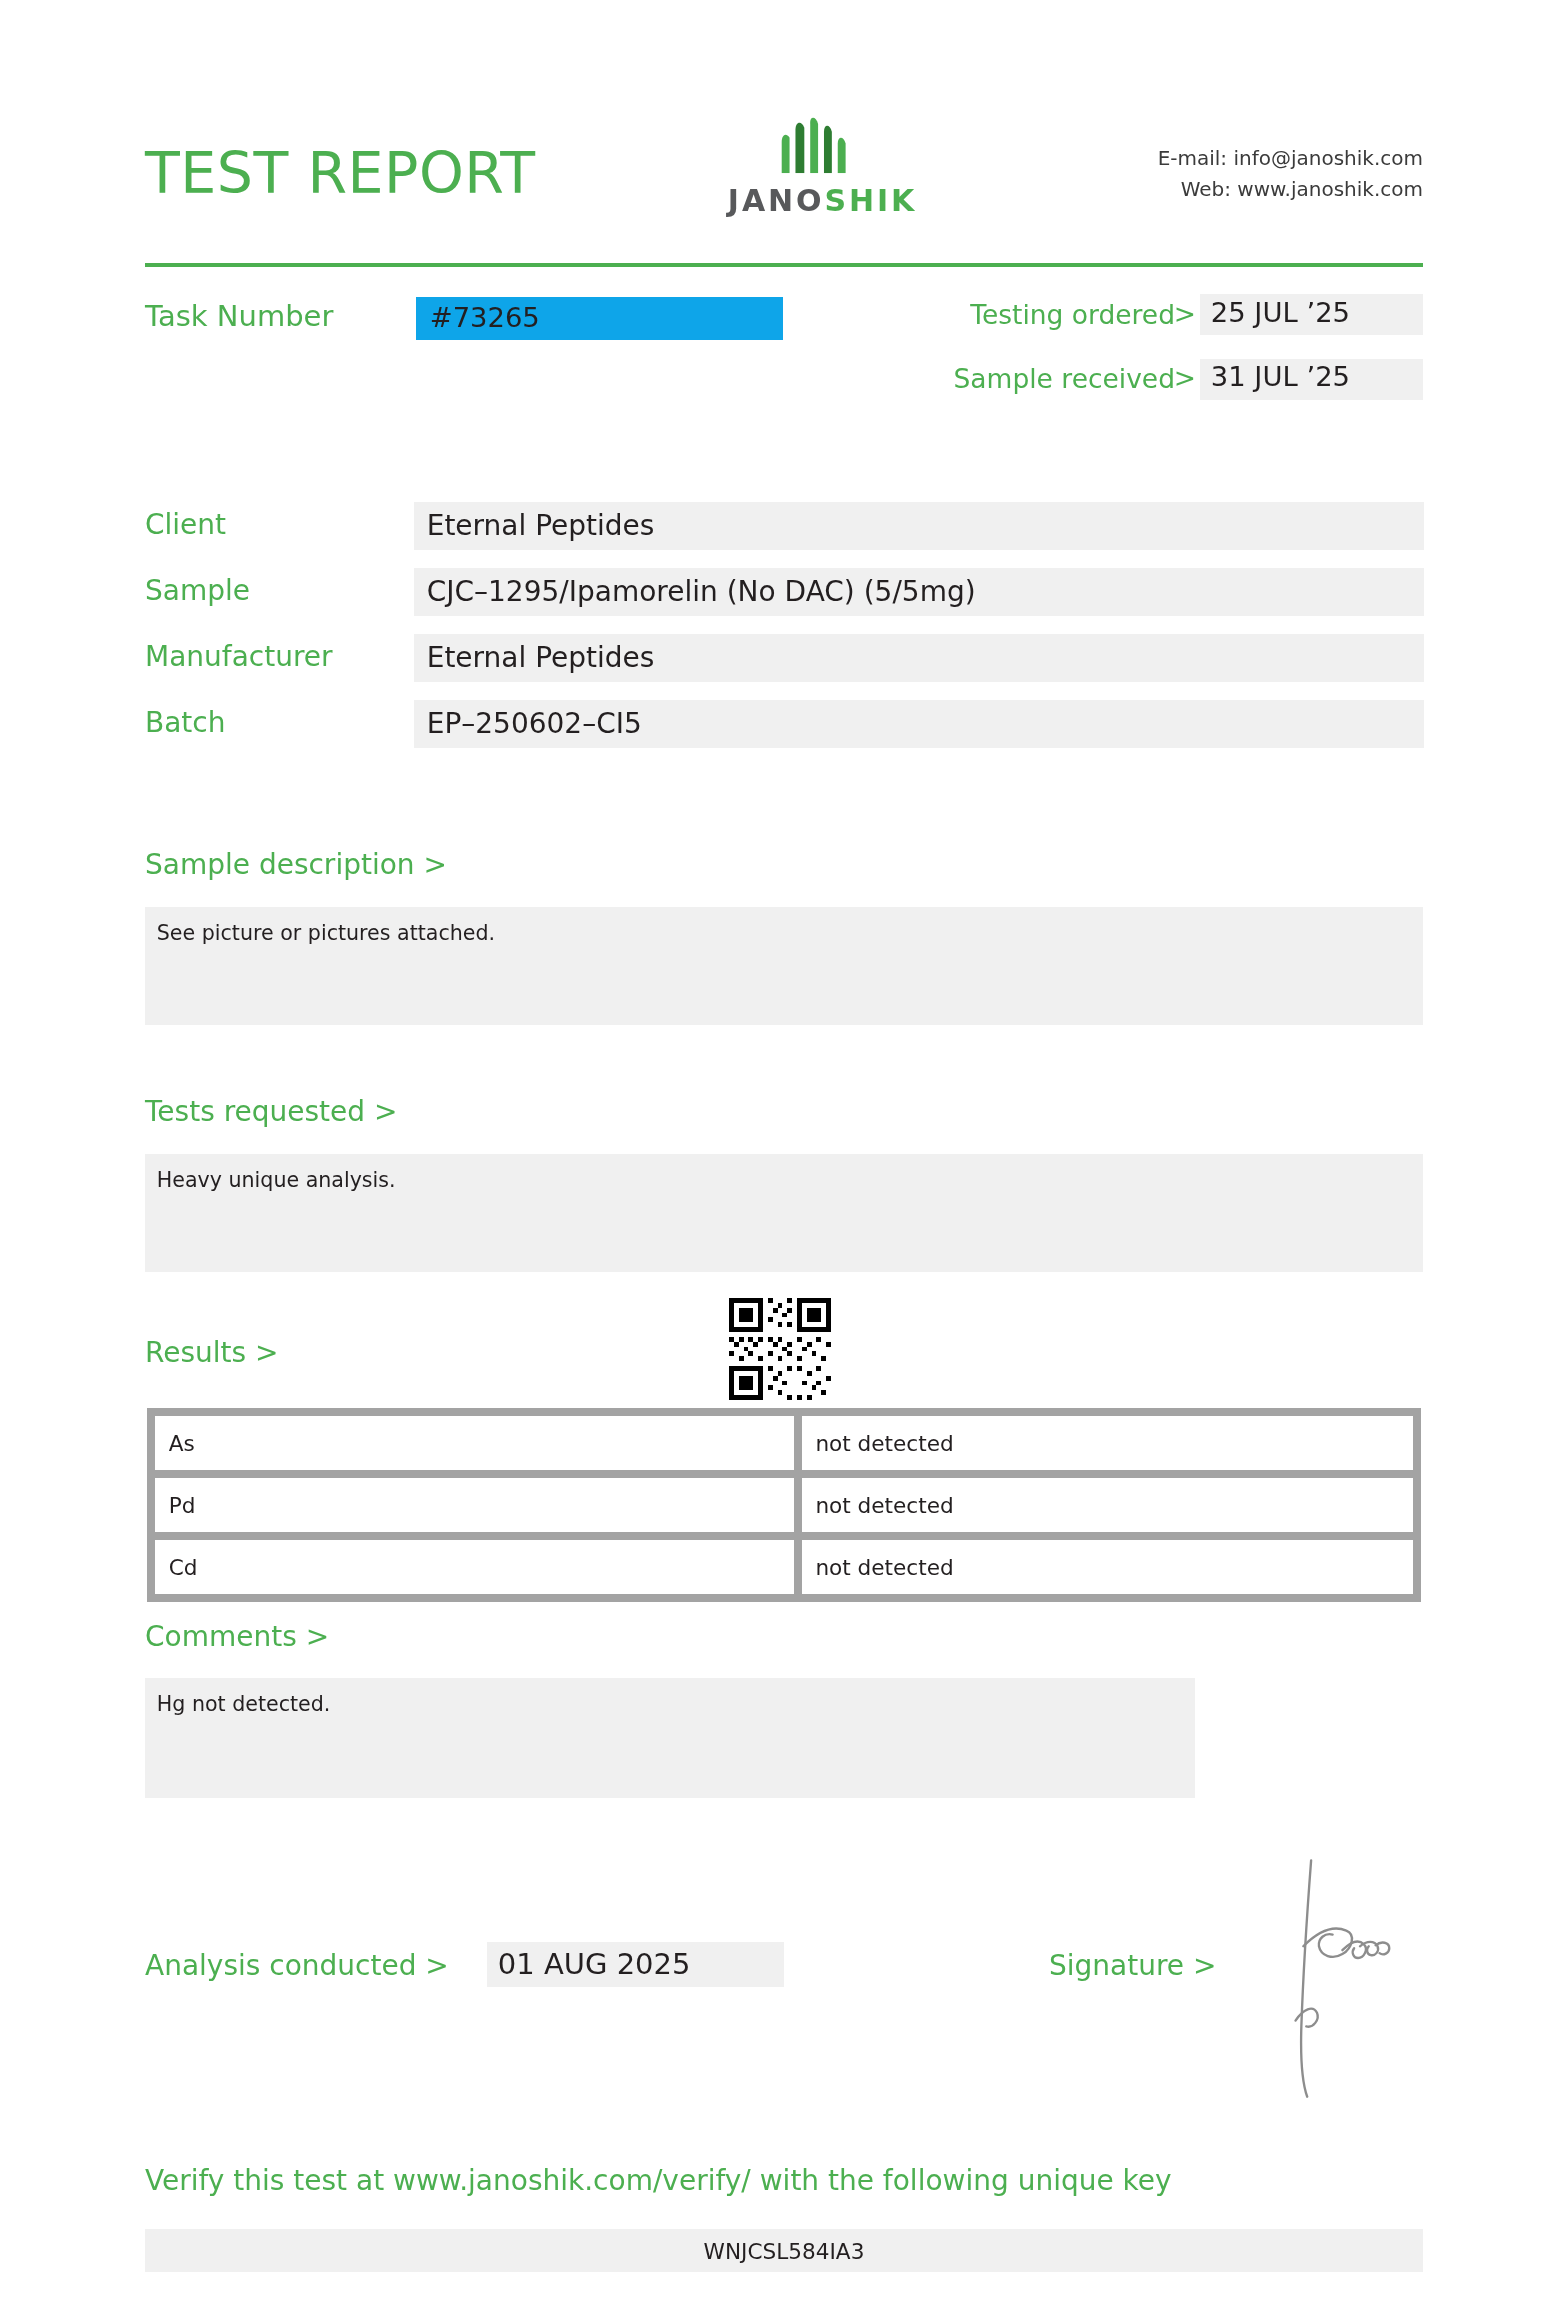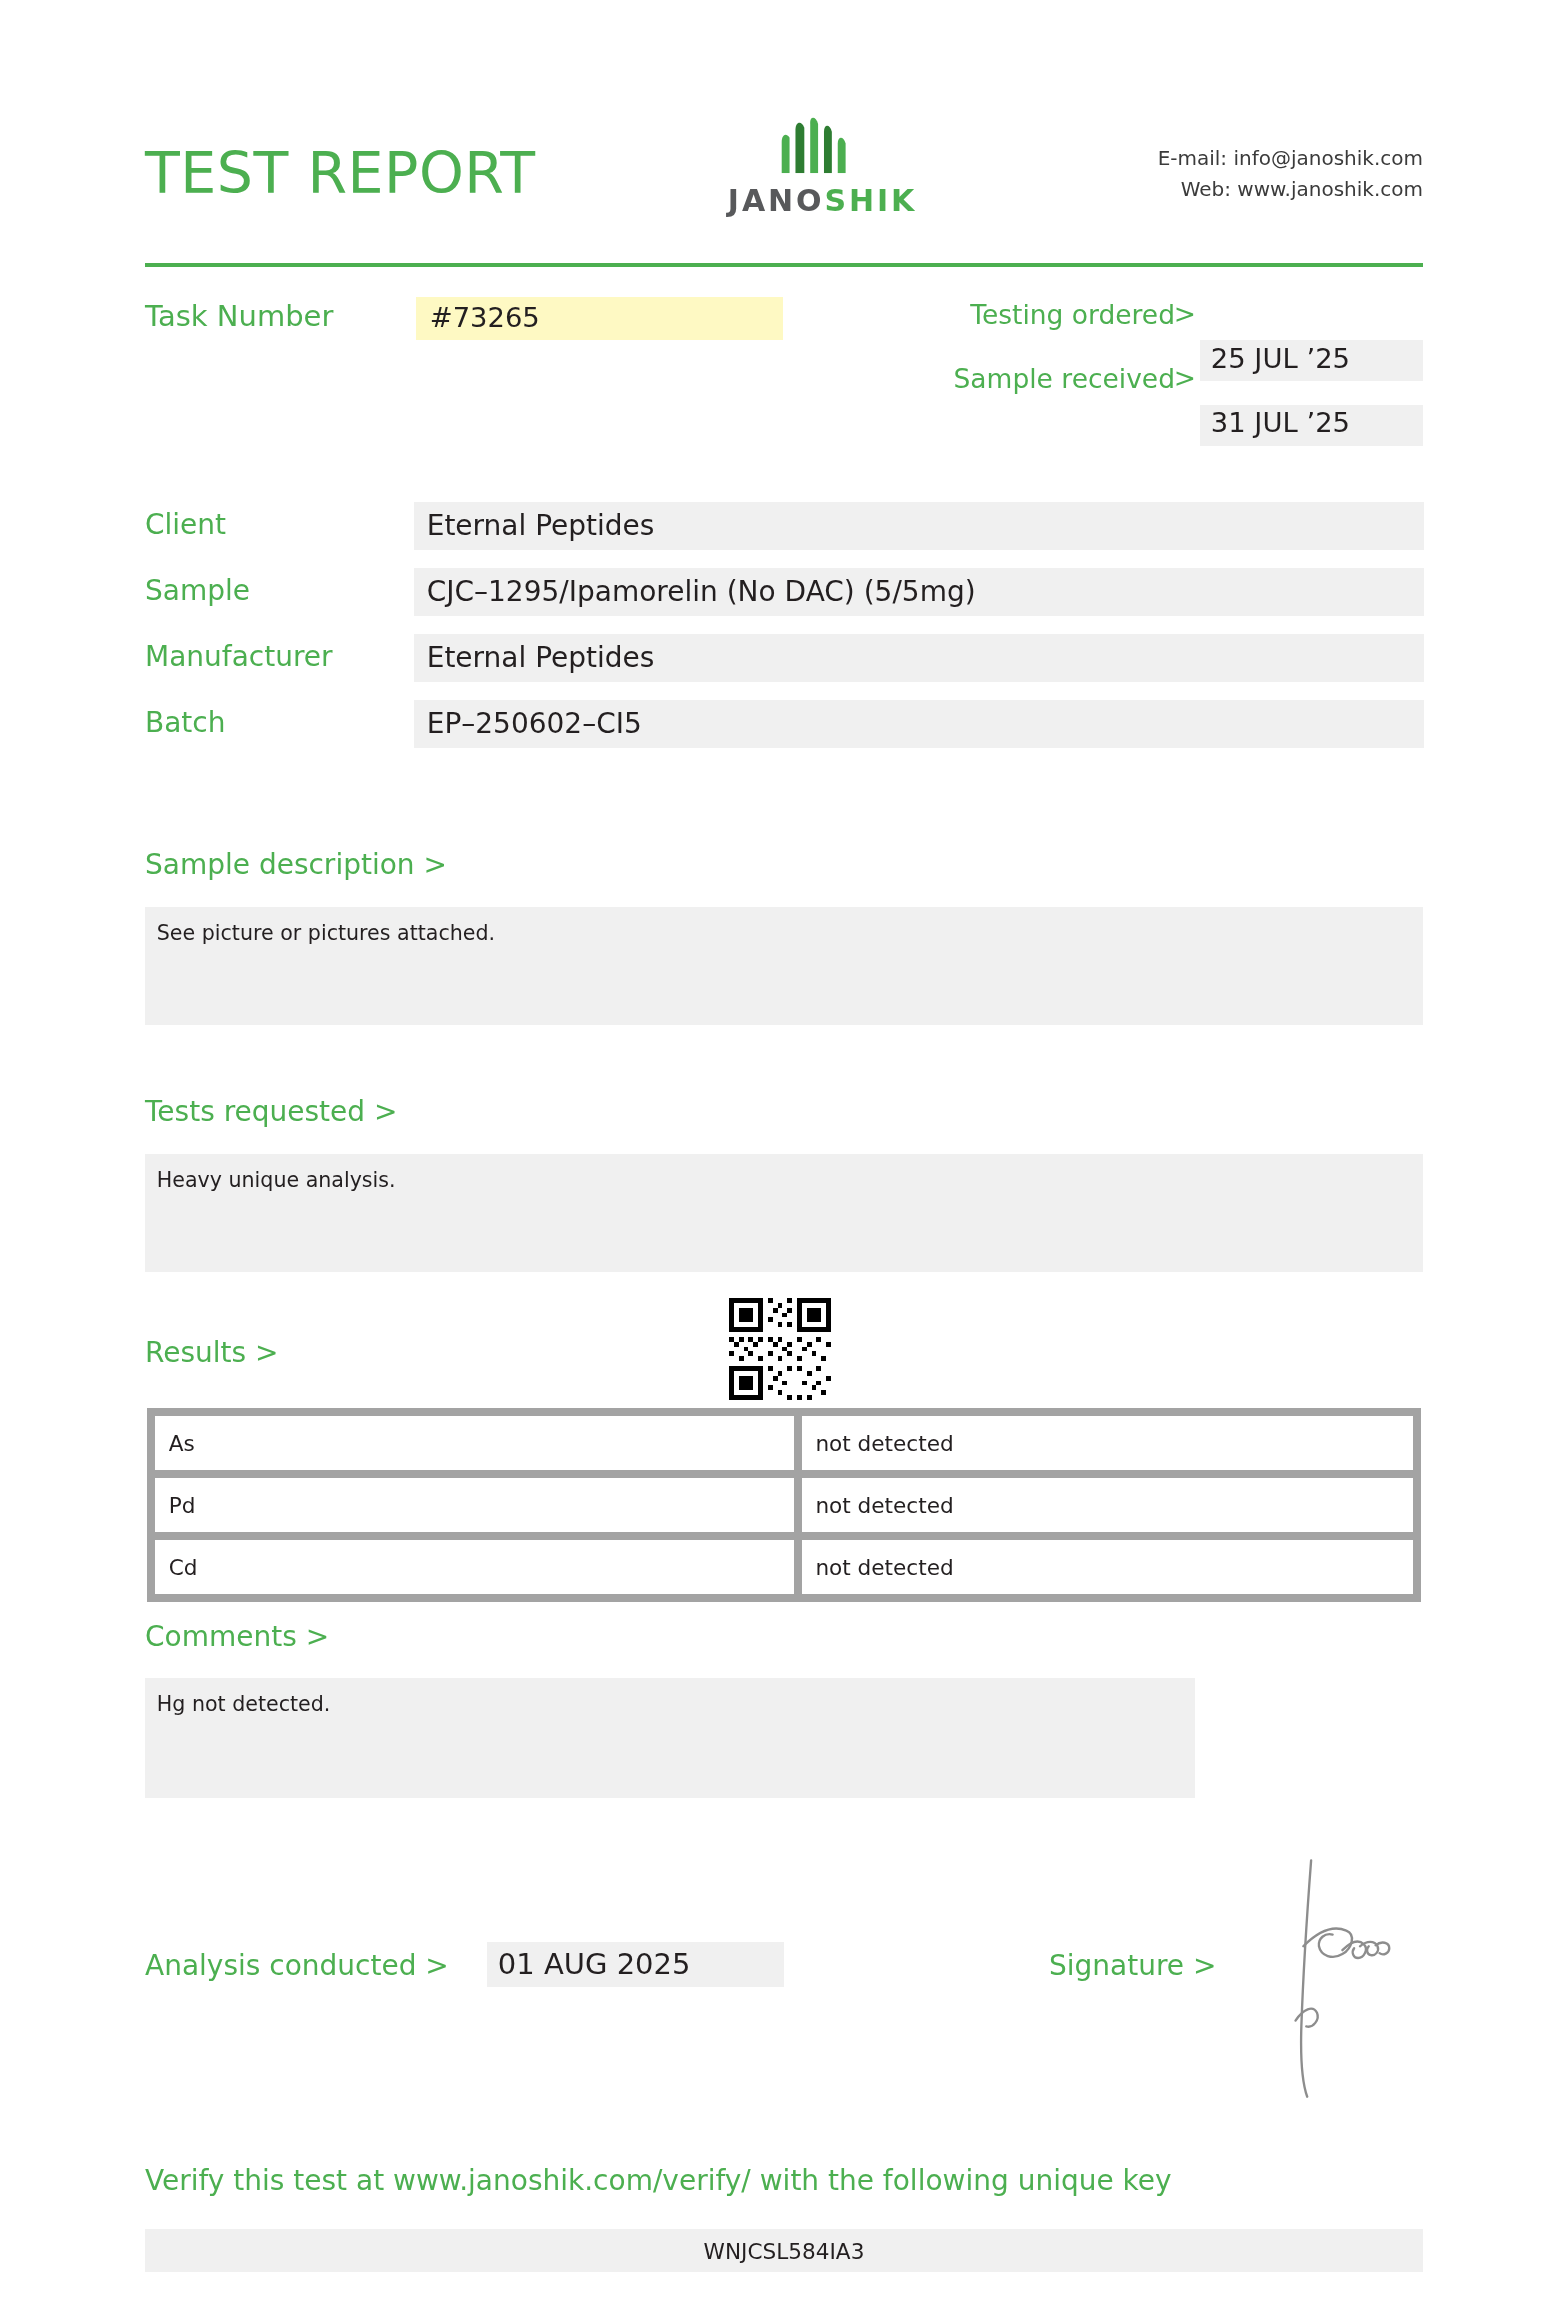--- a/index.html
+++ b/index.html
@@ -87,21 +87,21 @@
     top: 299px;
     font-size: 29px;
     color: #4CAF50;
   }
   .task-value {
     position: absolute;
     left: 416px;
     top: 297px;
     width: 367px;
     height: 43px;
-    background: #fef9c3;
+    background: #0ea5e9;
     font-size: 27.4px;
     padding: 4.9px 0 0 13.7px;
     box-sizing: border-box;
   }
 
   .date-block { position: absolute; left: 872px; top: 294px; width: 551px; }
   .date-row {
     position: relative;
     height: 47px;
     margin-bottom: 17.6px;
@@ -124,21 +124,20 @@
   .date-row .dval {
     position: absolute;
     right: 0;
     top: 0;
     width: 223px;
     height: 41px;
     background: #f0f0f0;
     font-size: 27.4px;
     padding: 2.9px 0 0 10.8px;
     box-sizing: border-box;
-    margin-top: 46px;
   }
 
   
   .info { position: absolute; left: 145px; top: 502px; width: 1278px; }
   .info-row { position: relative; height: 66px; }
   .info-row .k {
     position: absolute;
     left: 0; top: 5.9px;
     font-size: 28px;
     color: #4CAF50;

